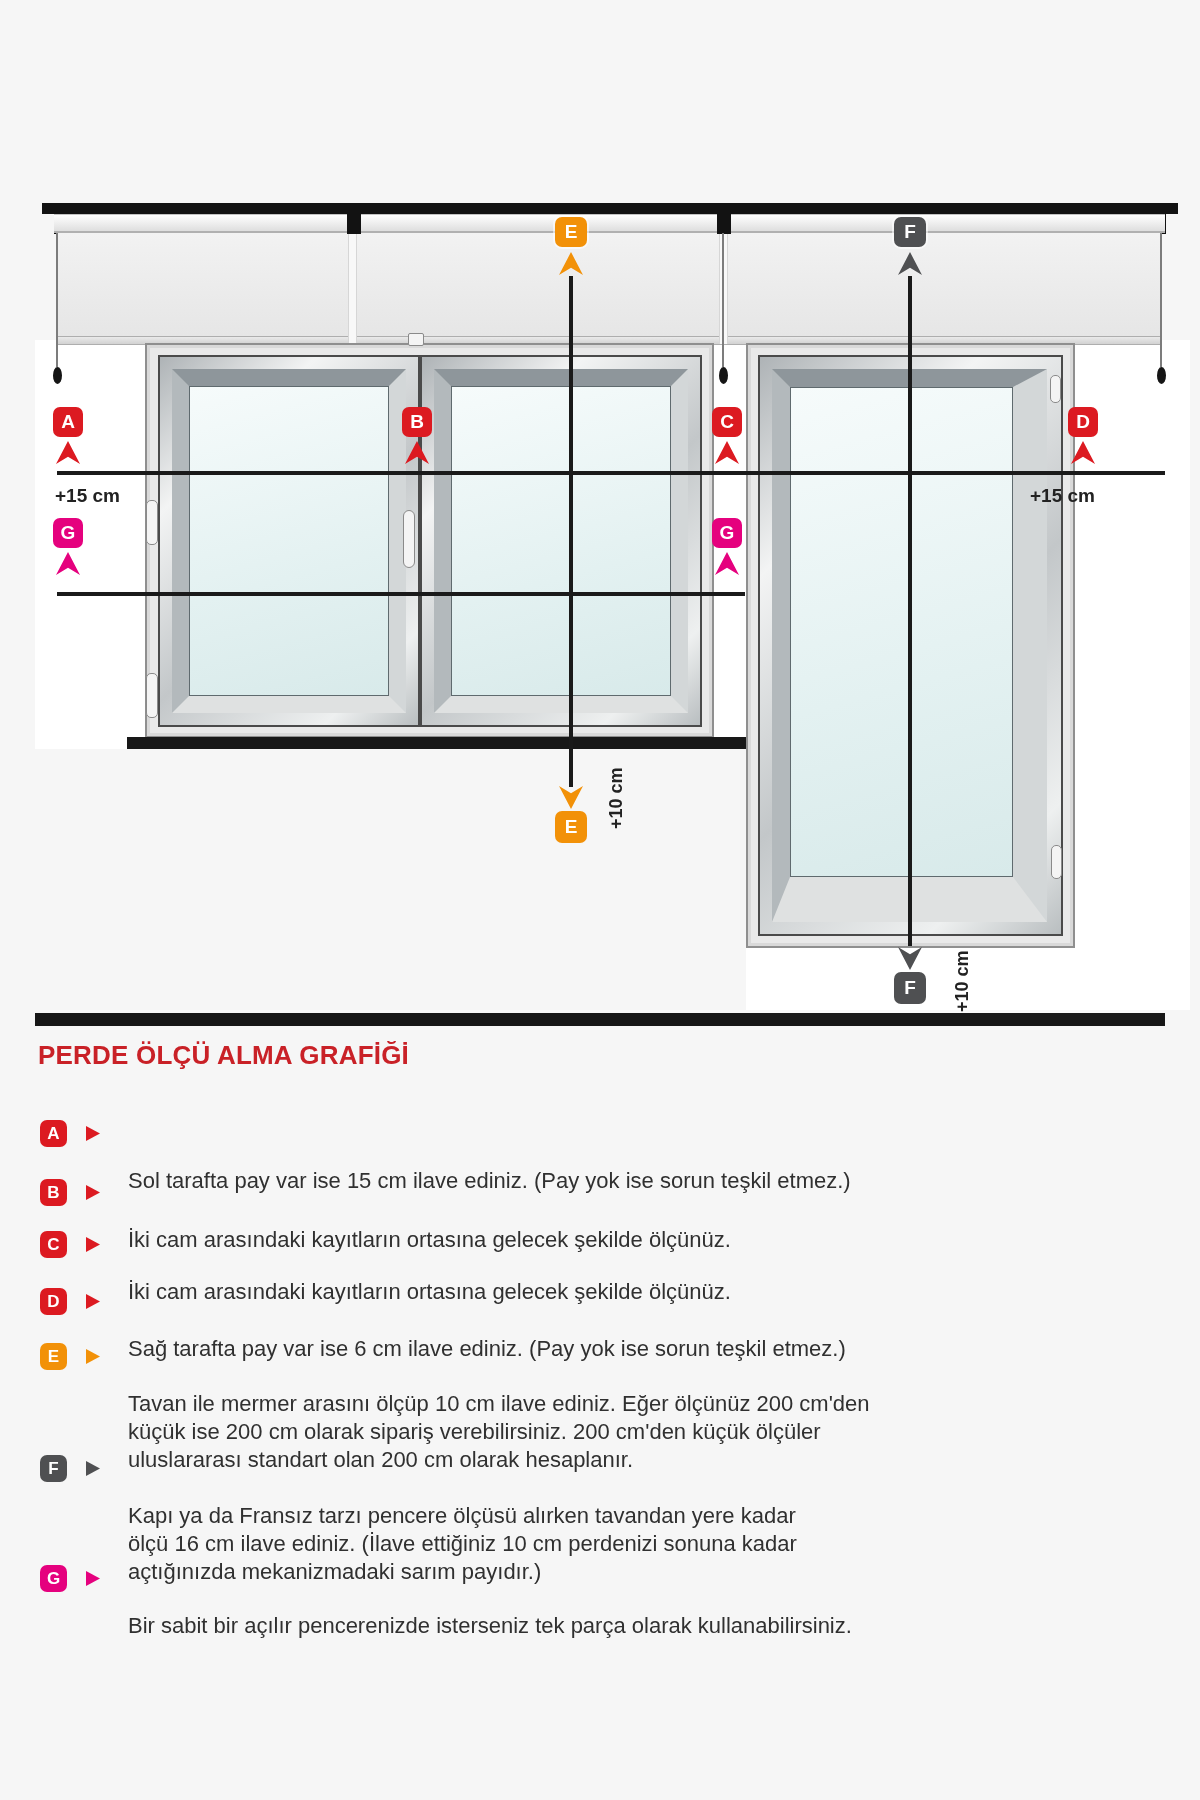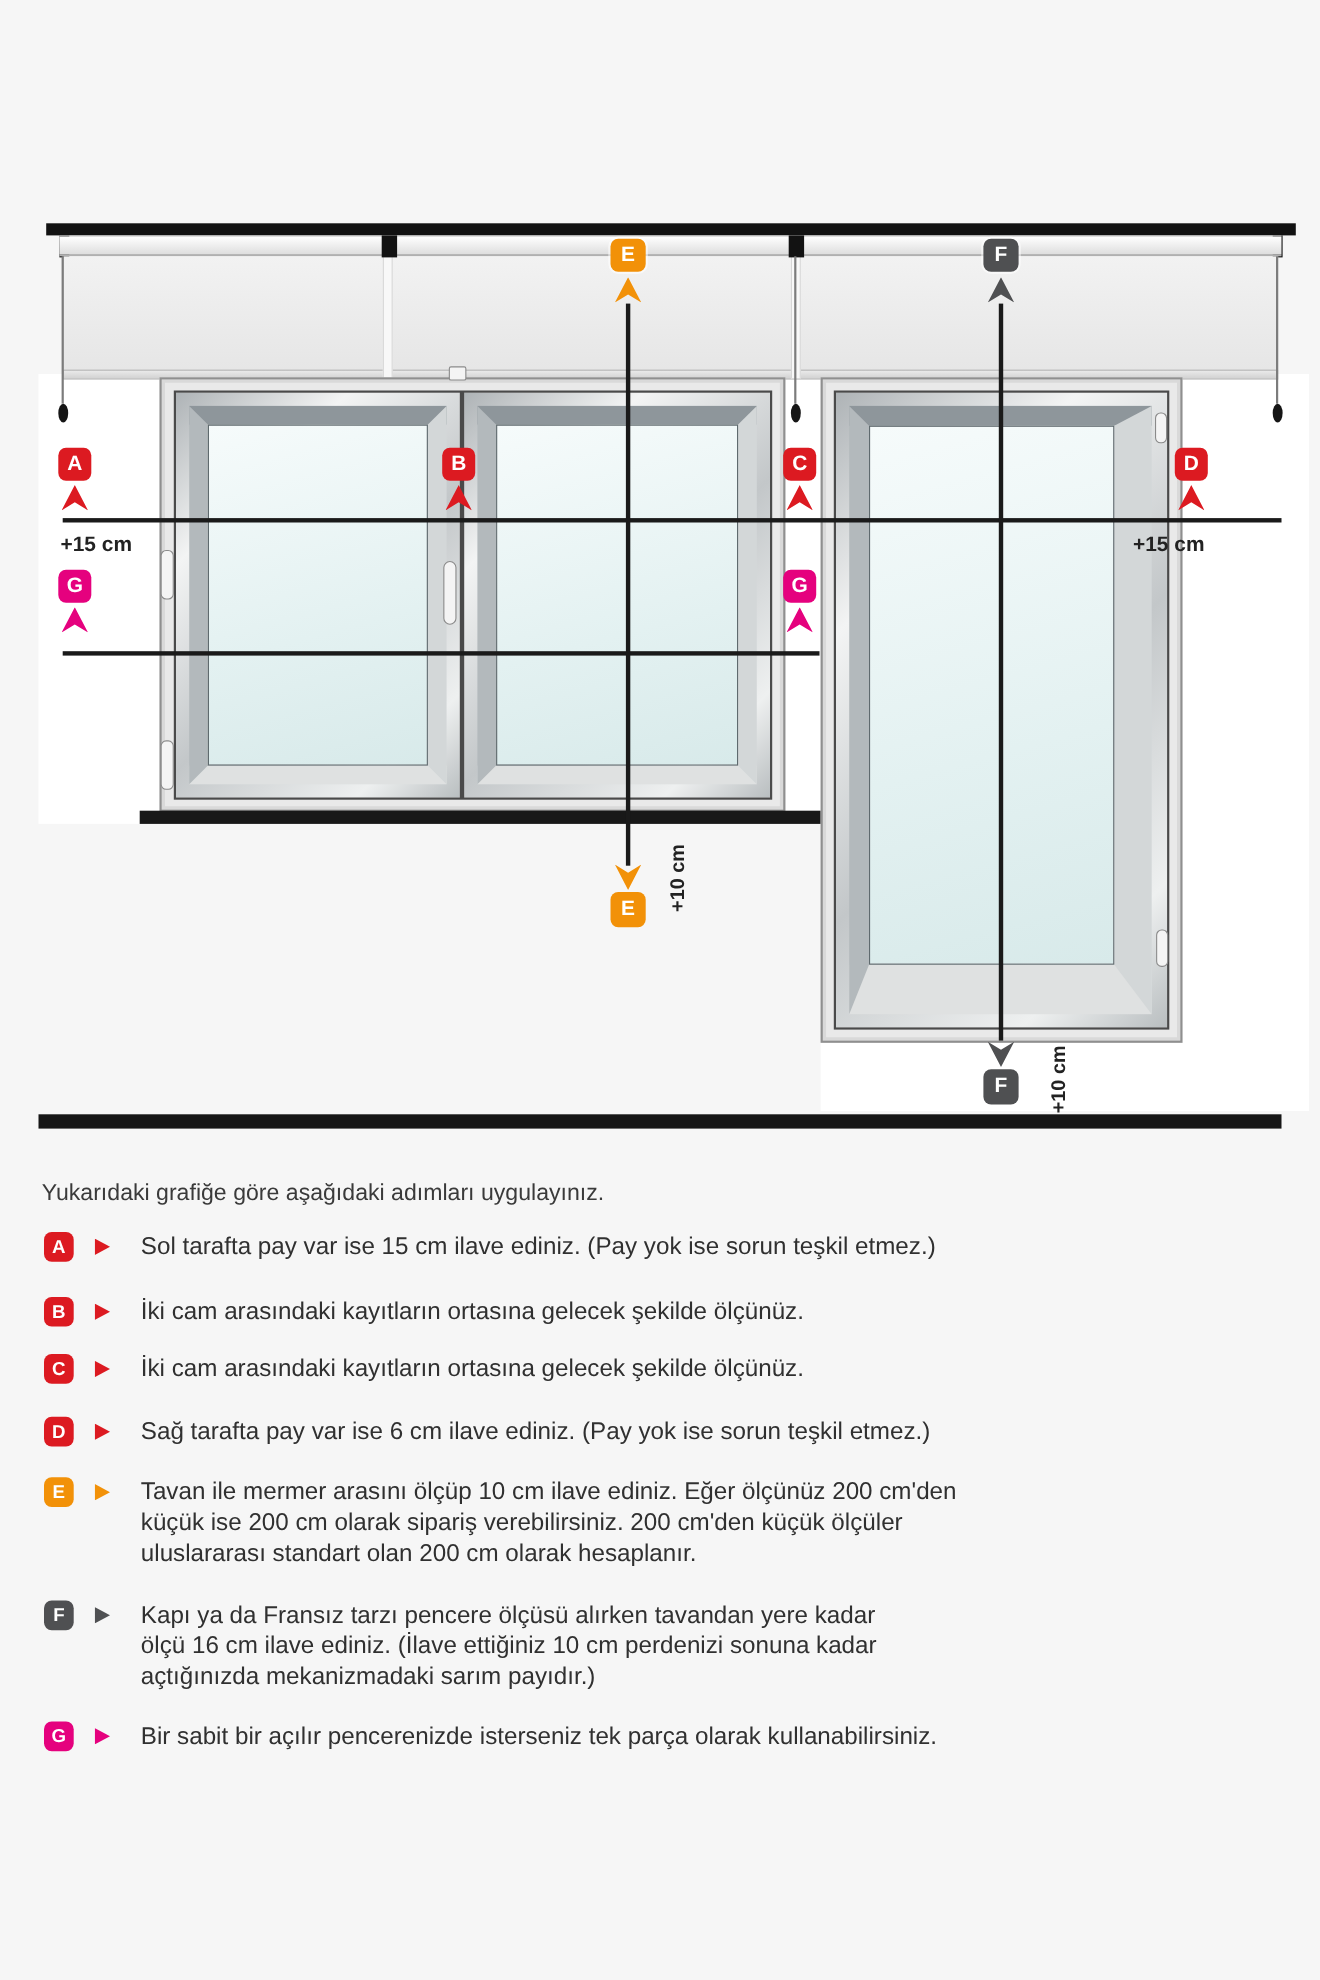--- a/index.html
+++ b/index.html
@@ -44,21 +44,21 @@
   .mtext{font-size:19px;font-weight:bold;color:#222;}
   .vtext{writing-mode:vertical-rl;transform:rotate(180deg);font-size:18px;font-weight:bold;color:#222;}
 
   
   .divider{background:#161616;}
   .title{font-size:26px;font-weight:bold;color:#c92127;letter-spacing:.2px;}
   .subtitle{font-size:21px;color:#3a3a3a;}
   .lrow-badge{position:absolute;left:40px;width:27px;height:27px;border-radius:7px;display:flex;
               align-items:center;justify-content:center;color:#fff;font-weight:bold;font-size:17px;}
   .lrow-arrow{position:absolute;left:86px;width:14px;height:15px;clip-path:polygon(0 0,100% 50%,0 100%);}
-  .lrow-text{position:absolute;left:128px;width:1040px;font-size:22px;line-height:28px;color:#303030;white-space:pre-line;}
+  .lrow-text{position:absolute;left:128px;width:1040px;font-size:22px;line-height:28px;color:#303030;white-space:pre-line;margin-top:48px;}
 </style>
 </head>
 <body>
 
 <div class="canvas">
 
   <div class="abs wall" style="left:35px;top:340px;width:720px;height:409px;"></div>
   <div class="abs wall" style="left:746px;top:340px;width:444px;height:670px;"></div>
 
   <div class="abs rail" style="left:42px;top:203px;width:1136px;height:11px;"></div>
@@ -135,21 +135,21 @@
   <div class="abs chev-down c-dark" style="left:898px;top:947px;z-index:5;"></div>
   <div class="abs badge bigb b-dark" style="left:894px;top:972px;z-index:5;">F</div>
 
   <div class="abs mtext" style="left:55px;top:485px;z-index:5;">+15 cm</div>
   <div class="abs mtext" style="left:1000px;top:485px;width:95px;text-align:right;z-index:5;">+15 cm</div>
   <div class="abs vtext" style="left:606px;top:755px;height:74px;z-index:5;">+10 cm</div>
   <div class="abs vtext" style="left:952px;top:946px;height:66px;z-index:5;">+10 cm</div>
 
   <div class="abs divider" style="left:35px;top:1013px;width:1130px;height:13px;"></div>
 
-  <div class="abs subtitle" style="left:38px;top:1073px;">Yukarıdaki grafiğe göre aşağıdaki adımları uygulayınız.</div>
+  <div class="abs title" style="left:38px;top:1040px;">PERDE ÖLÇÜ ALMA GRAFİĞİ</div>
 
   <div>
     <span class="lrow-badge b-red" style="top:1120px;">A</span>
     <span class="lrow-arrow c-red" style="top:1126px;"></span>
     <div class="lrow-text" style="top:1119px;">Sol tarafta pay var ise 15 cm ilave ediniz. (Pay yok ise sorun teşkil etmez.)</div>
   </div>
   <div>
     <span class="lrow-badge b-red" style="top:1179px;">B</span>
     <span class="lrow-arrow c-red" style="top:1185px;"></span>
     <div class="lrow-text" style="top:1178px;">İki cam arasındaki kayıtların ortasına gelecek şekilde ölçünüz.</div>

